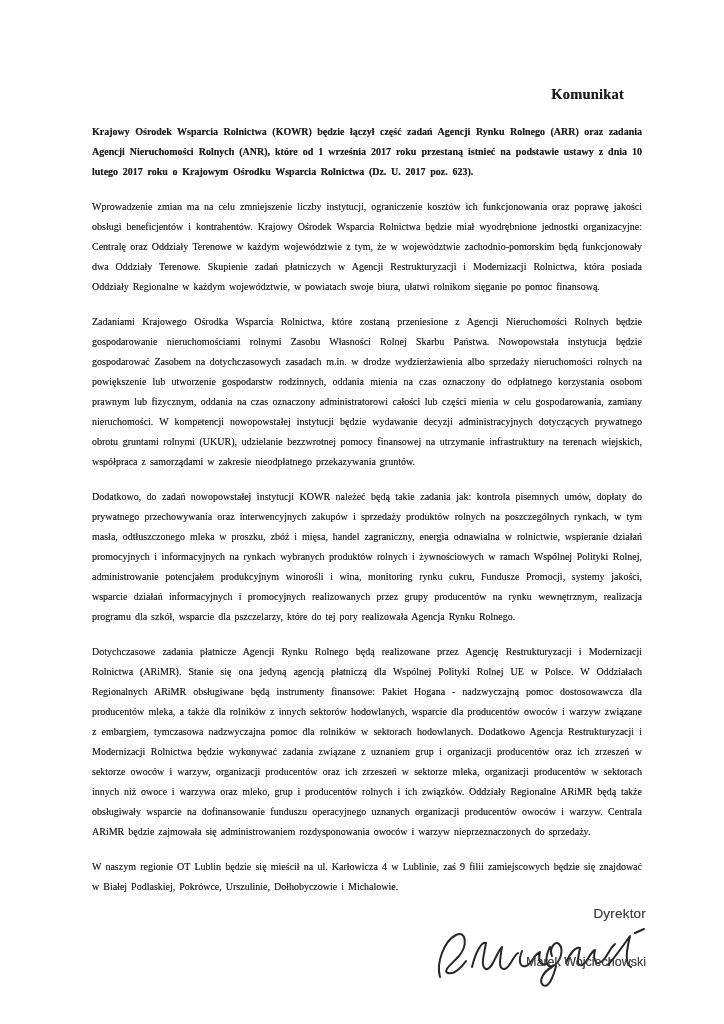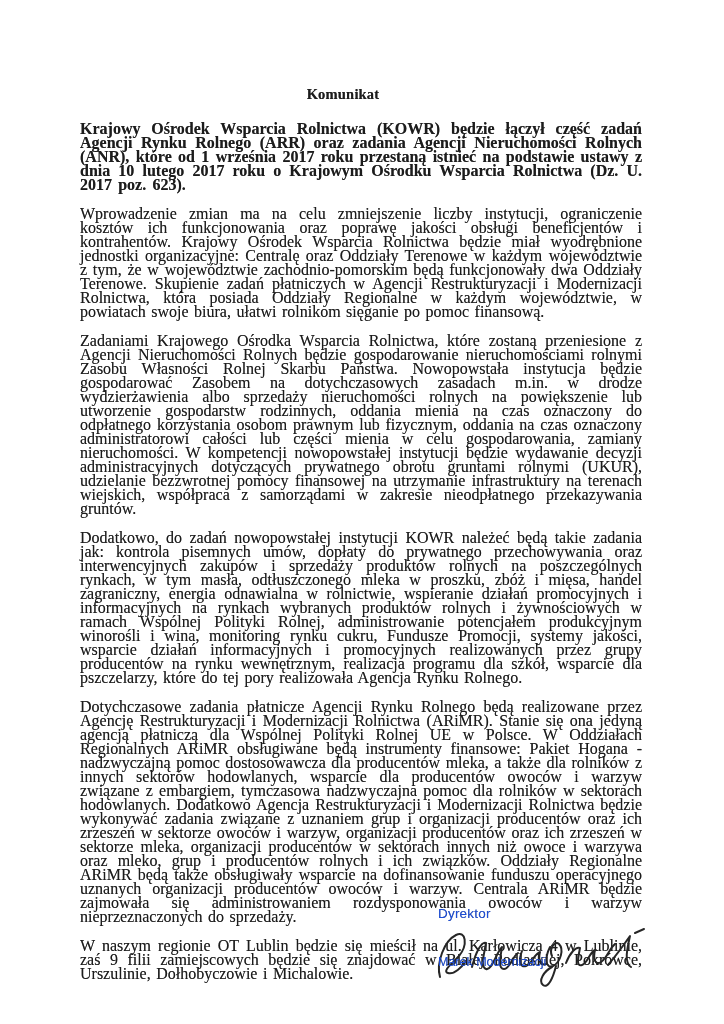--- a/index.html
+++ b/index.html
@@ -19,47 +19,47 @@
   }
   .content{
     position:absolute;
     left:80px;
     top:86px;
     width:562px;
   }
   .doc-title{
     font-size:14.5px;
     font-weight:bold;
-    text-align:center;
+    text-align:right;
     margin:0 0 19px 0;
     transform:translateX(-18px);
     letter-spacing:0.2px;
     text-shadow:0 0 0.5px rgba(0,0,0,0.55);
   }
   .para{
-    margin:0 0 15px 0;
-    font-size:16px;
-    line-height:14px;
+    margin:0 0 15px 12px;
+    font-size:10px;
+    line-height:20px;
     text-align:justify;
     text-justify:inter-word;
     word-spacing:1.5px;
     text-shadow:0 0 0.45px rgba(0,0,0,0.5);
   }
   .para.bold{
     font-weight:bold;
     word-spacing:2.2px;
   }
   .signature-block{
     position:absolute;
     left:438px;
     top:906px;
     width:208px;
-    text-align:left;
+    text-align:right;
     font-family:"Liberation Sans","DejaVu Sans",sans-serif;
-    color:#1d4ed8;
+    color:#404040;
   }
   .signature-role{
     font-size:13.5px;
     letter-spacing:0.2px;
     text-shadow:0 0 0.5px rgba(0,0,0,0.45);
   }
   .signature-name{
     position:absolute;
     top:49px;
     left:0;
@@ -102,15 +102,15 @@
     <svg class="signature-scribble" viewBox="0 0 216 76" xmlns="http://www.w3.org/2000/svg" aria-hidden="true">
       <path d="M8,56 C4,42 12,20 24,14 C34,9 36,24 27,35 C20,43 10,50 16,52 C22,54 30,46 34,40"></path>
       <path d="M40,46 C44,30 50,20 54,22 C52,34 48,46 54,48 C60,50 64,32 70,26 C68,38 66,48 72,48 C78,48 80,36 86,32"></path>
       <path d="M90,30 C86,40 88,47 94,45 C100,43 102,33 108,31 C106,39 108,45 114,43"></path>
       <path d="M118,26 C112,38 114,48 121,45 C129,41 132,28 127,23 C122,19 117,29 120,35"></path>
       <path d="M124,45 C121,57 116,68 111,64 C106,60 112,50 120,46"></path>
       <path d="M134,42 C138,32 144,25 148,27 C146,37 144,46 150,44 C156,42 157,32 163,29 C161,37 163,45 169,41 C175,37 177,28 183,23"></path>
       <path d="M176,44 C182,37 191,25 198,15 C195,28 192,42 199,46"></path>
       <path d="M203,12 L212,8"></path>
     </svg>
-    <div class="signature-name">Marek Modernizacji</div>
+    <div class="signature-name">Marek Wojciechowski</div>
   </div>
 </div>
 
 </body></html>

